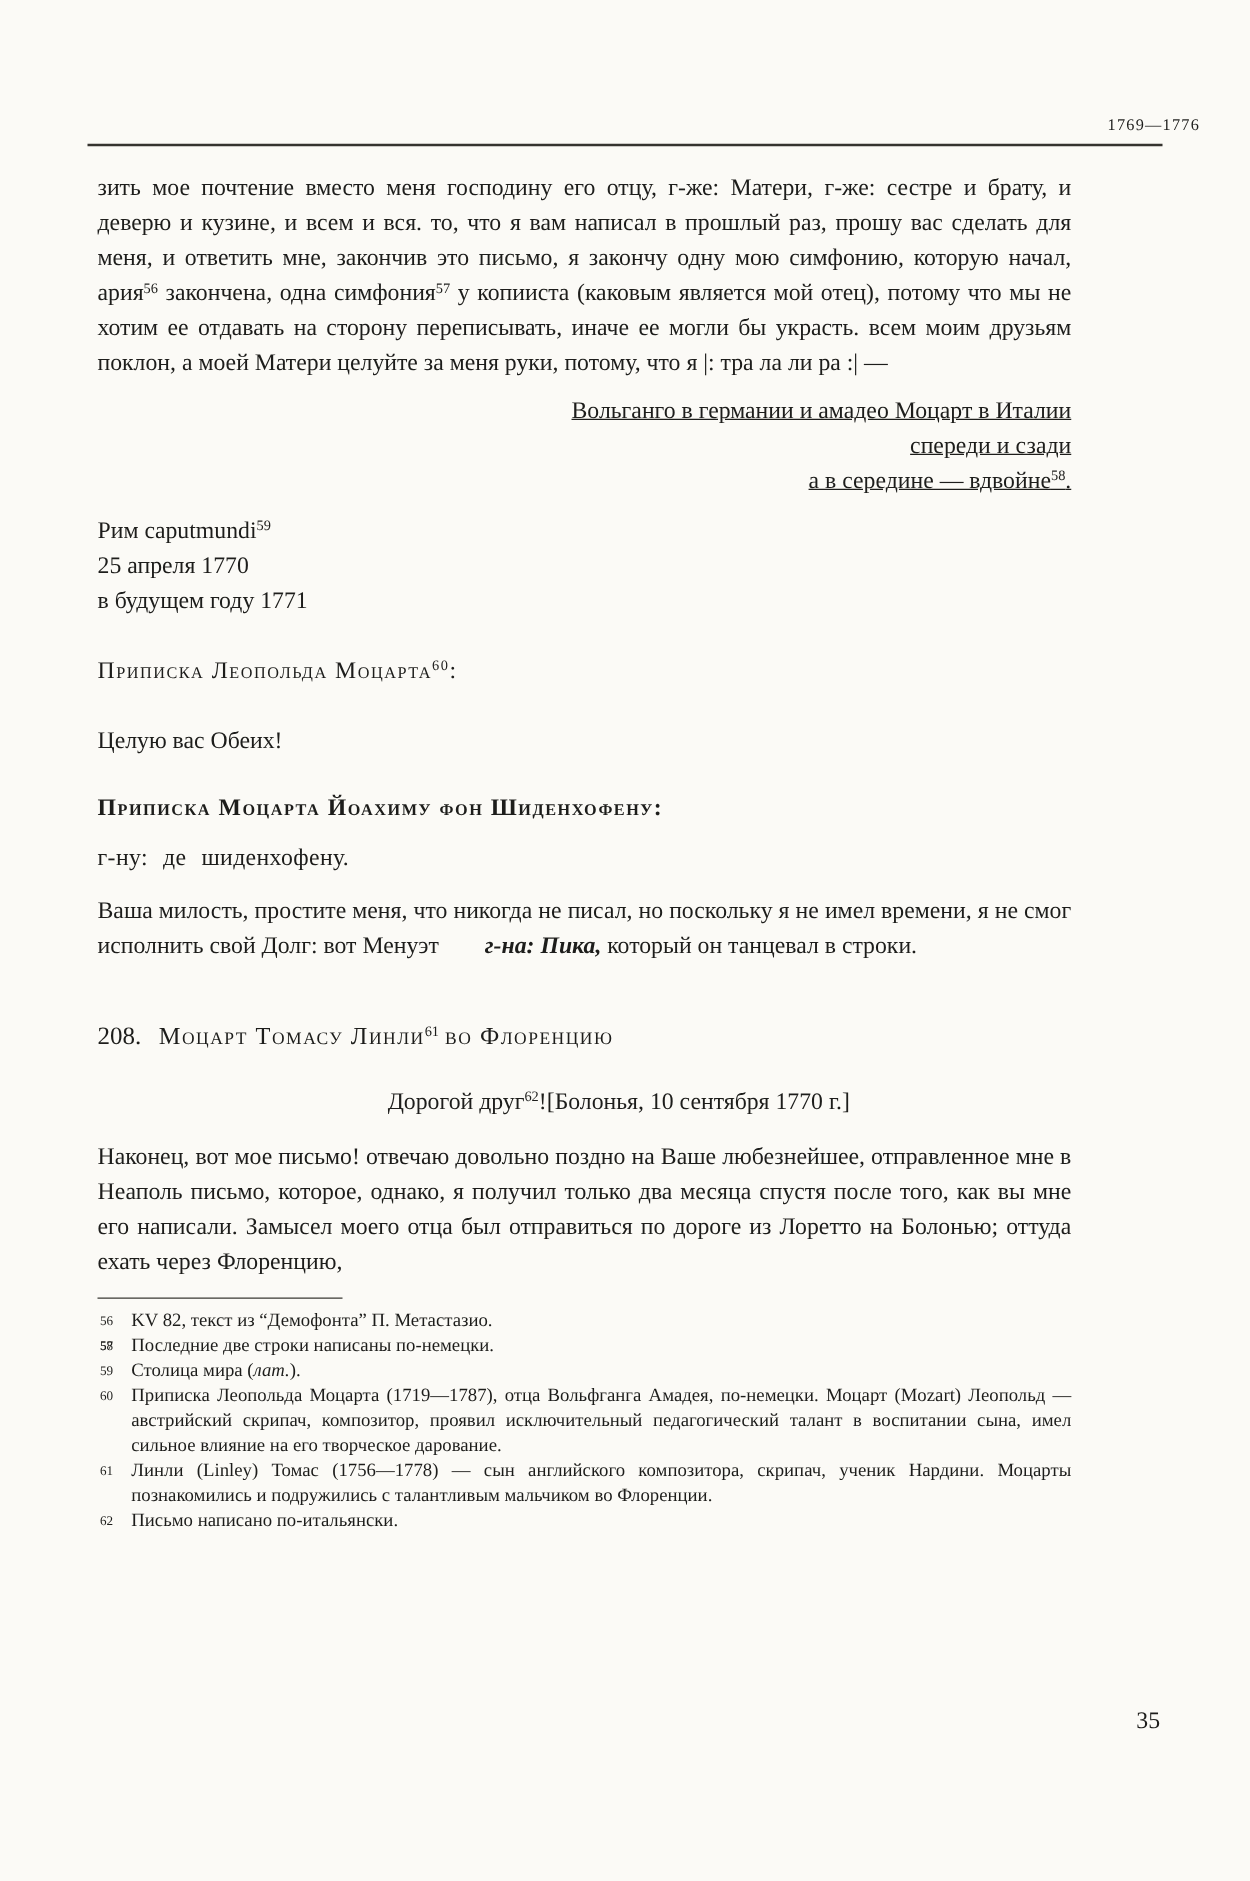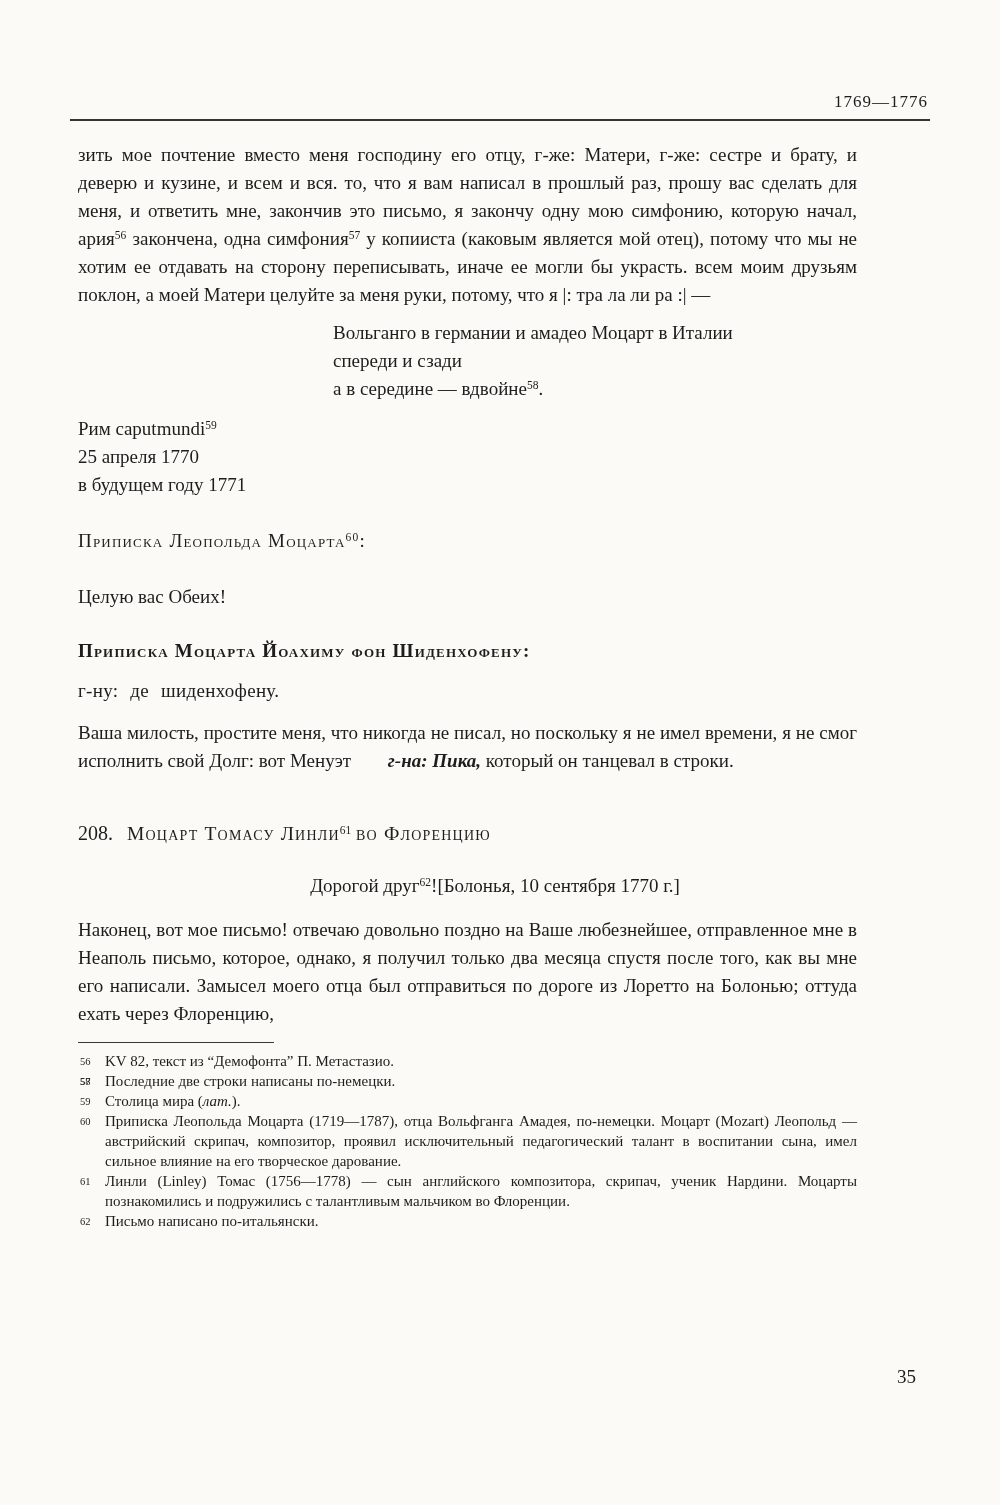--- a/index.html
+++ b/index.html
@@ -8,43 +8,44 @@
     position: relative;
     width: 1000px;
     height: 1505px;
     margin: 0 auto;
     background: #fbfaf6;
     color: #1d1d1b;
     font-family: "Liberation Serif", "DejaVu Serif", serif;
     overflow: hidden;
   }
   .running-head {
-    padding: 92px 72px 0 72px;
+    padding: 92px 40px 0 72px;
     text-align: right;
-    font-size: 17px;
+    font-size: 13px;
     letter-spacing: 1px;
   }
   .head-rule {
     margin: 7px 70px 0 70px;
     border-top: 2px solid #35332f;
   }
   .content {
     margin: 20px 143px 0 78px;
     font-size: 19px;
     line-height: 28px;
   }
   .justify { text-align: justify; }
   sup.fn-ref {
     font-size: 11.5px;
     line-height: 0;
     vertical-align: 6px;
   }
   .verse {
     margin: 10px 0 0 255px;
-    text-align: left;
+    text-align: right;
+    text-decoration: underline;
   }
   .dateline { margin-top: 12px; }
   .ps-heading {
     margin-top: 28px;
     font-weight: normal;
     font-size: 19px;
     font-variant: small-caps;
     letter-spacing: 1.2px;
   }
   .ps-heading.second { margin-top: 26px; font-weight: bold; }
@@ -92,21 +93,21 @@
   .fn-num {
     position: absolute;
     left: 2px;
     top: 1px;
     font-size: 10.5px;
   }
   .fn-em { font-style: italic; }
   .page-num {
     position: absolute;
     top: 1366px;
-    right: 84px;
+    right: 72px;
     font-size: 19px;
   }
 </style>
 </head>
 <body>
 
 <div class="page">
 
   <div class="running-head">1769—1776</div>
   <div class="head-rule"></div>

